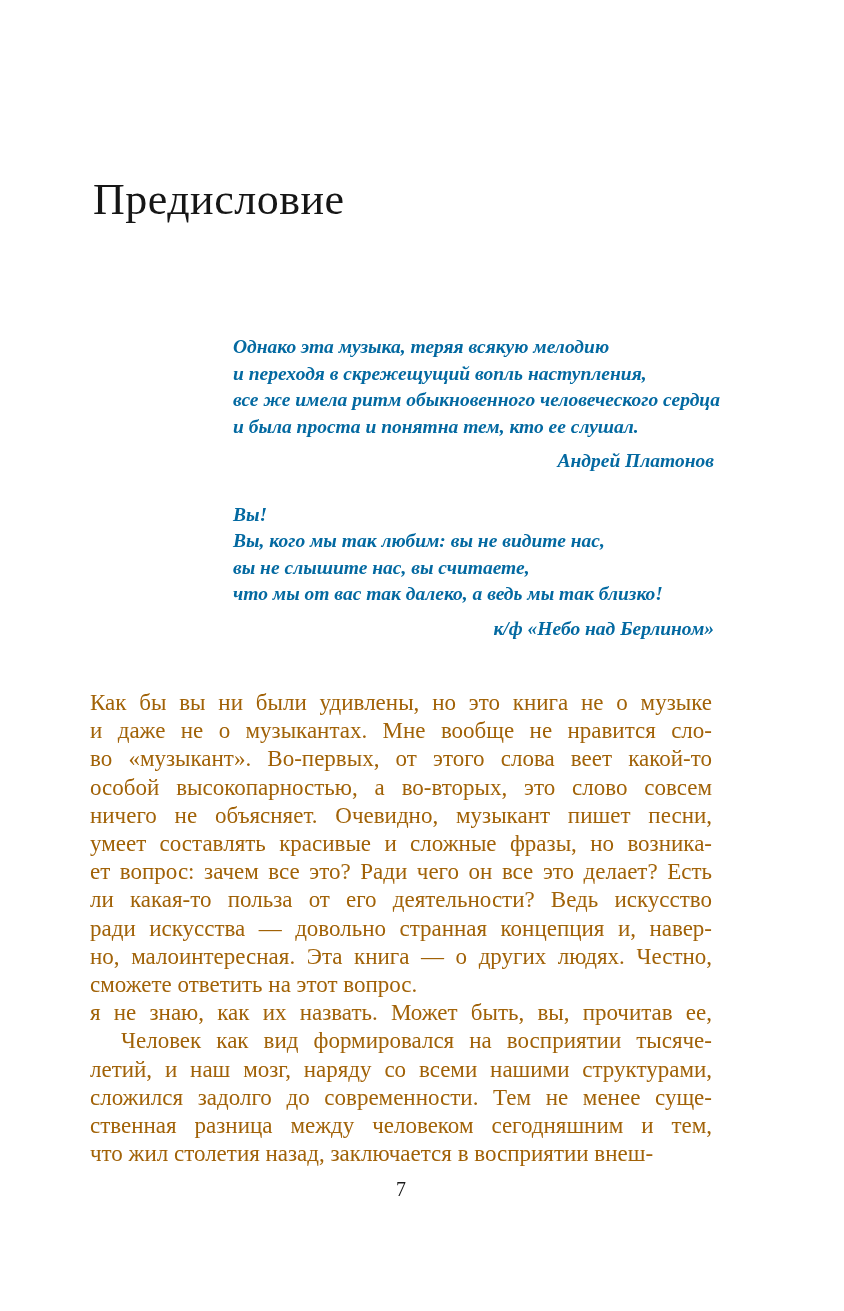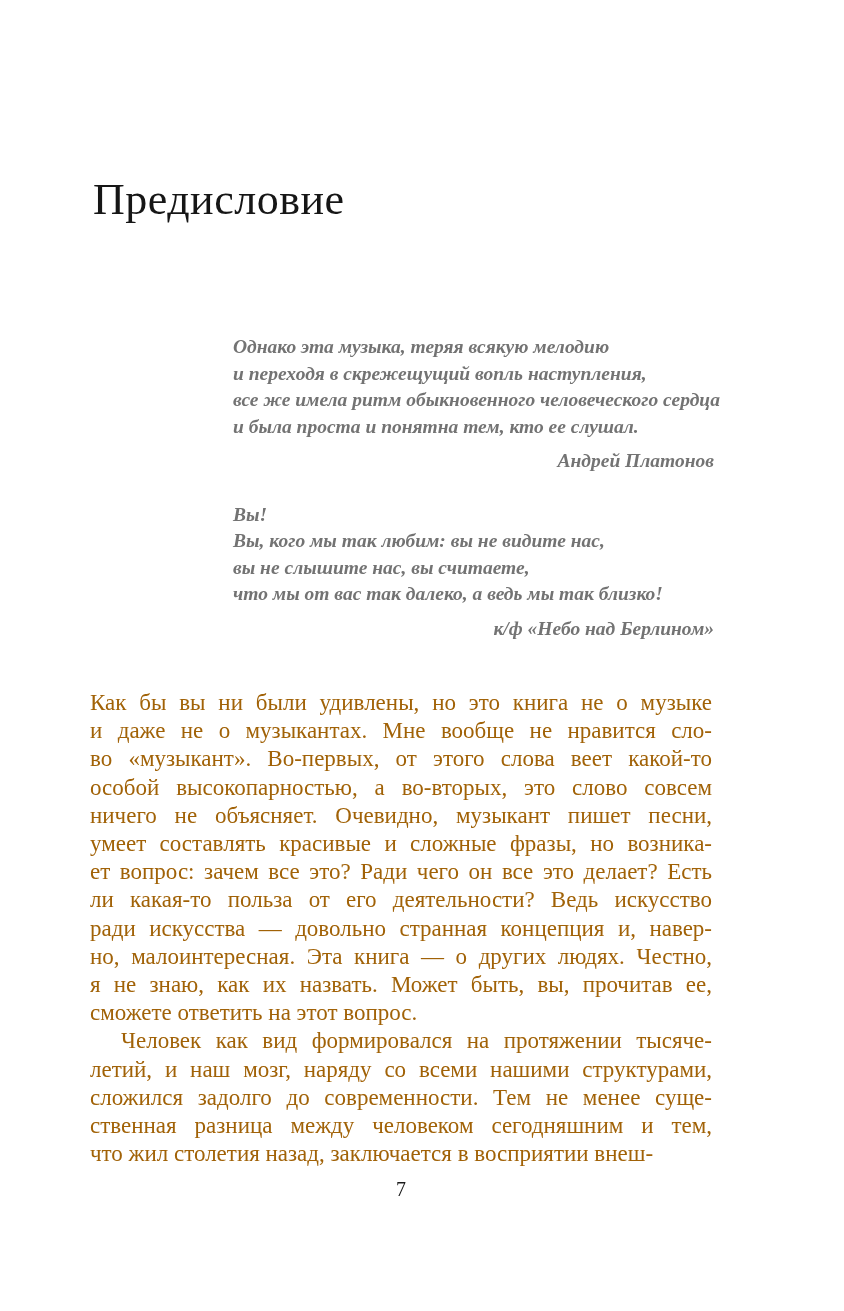--- a/index.html
+++ b/index.html
@@ -25,21 +25,21 @@
   }
   .epigraphs {
     position: absolute;
     left: 233px;
     right: 130px;
     top: 334px;
     font-style: italic;
     font-weight: bold;
     font-size: 19.5px;
     line-height: 26.5px;
-    color: #737373;
+    color: #0369a1;
   }
   .eline { white-space: nowrap; }
   .attr {
     text-align: right;
     margin-top: 8px;
     margin-bottom: 27px;
   }
   .epigraph:last-child .attr { margin-bottom: 16px; }
   .bodytext {
     position: absolute;
@@ -91,22 +91,22 @@
       <div class="bline">Как бы вы ни были удивлены, но это книга не о музыке</div>
       <div class="bline">и даже не о музыкантах. Мне вообще не нравится сло-</div>
       <div class="bline">во «музыкант». Во-первых, от этого слова веет какой-то</div>
       <div class="bline">особой высокопарностью, а во-вторых, это слово совсем</div>
       <div class="bline">ничего не объясняет. Очевидно, музыкант пишет песни,</div>
       <div class="bline">умеет составлять красивые и сложные фразы, но возника-</div>
       <div class="bline">ет вопрос: зачем все это? Ради чего он все это делает? Есть</div>
       <div class="bline">ли какая-то польза от его деятельности? Ведь искусство</div>
       <div class="bline">ради искусства — довольно странная концепция и, навер-</div>
       <div class="bline">но, малоинтересная. Эта книга — о других людях. Честно,</div>
+      <div class="bline last">сможете ответить на этот вопрос.</div>
       <div class="bline">я не знаю, как их назвать. Может быть, вы, прочитав ее,</div>
-      <div class="bline last">сможете ответить на этот вопрос.</div>
-      <div class="bline indent">Человек как вид формировался на протяжении тысяче-</div>
+      <div class="bline indent">Человек как вид формировался на восприятии тысяче-</div>
       <div class="bline">летий, и наш мозг, наряду со всеми нашими структурами,</div>
       <div class="bline">сложился задолго до современности. Тем не менее суще-</div>
       <div class="bline">ственная разница между человеком сегодняшним и тем,</div>
       <div class="bline last">что жил столетия назад, заключается в восприятии внеш-</div>
     </div>
   <div class="pagenum">7</div>
 </div>
 
 </body></html>

